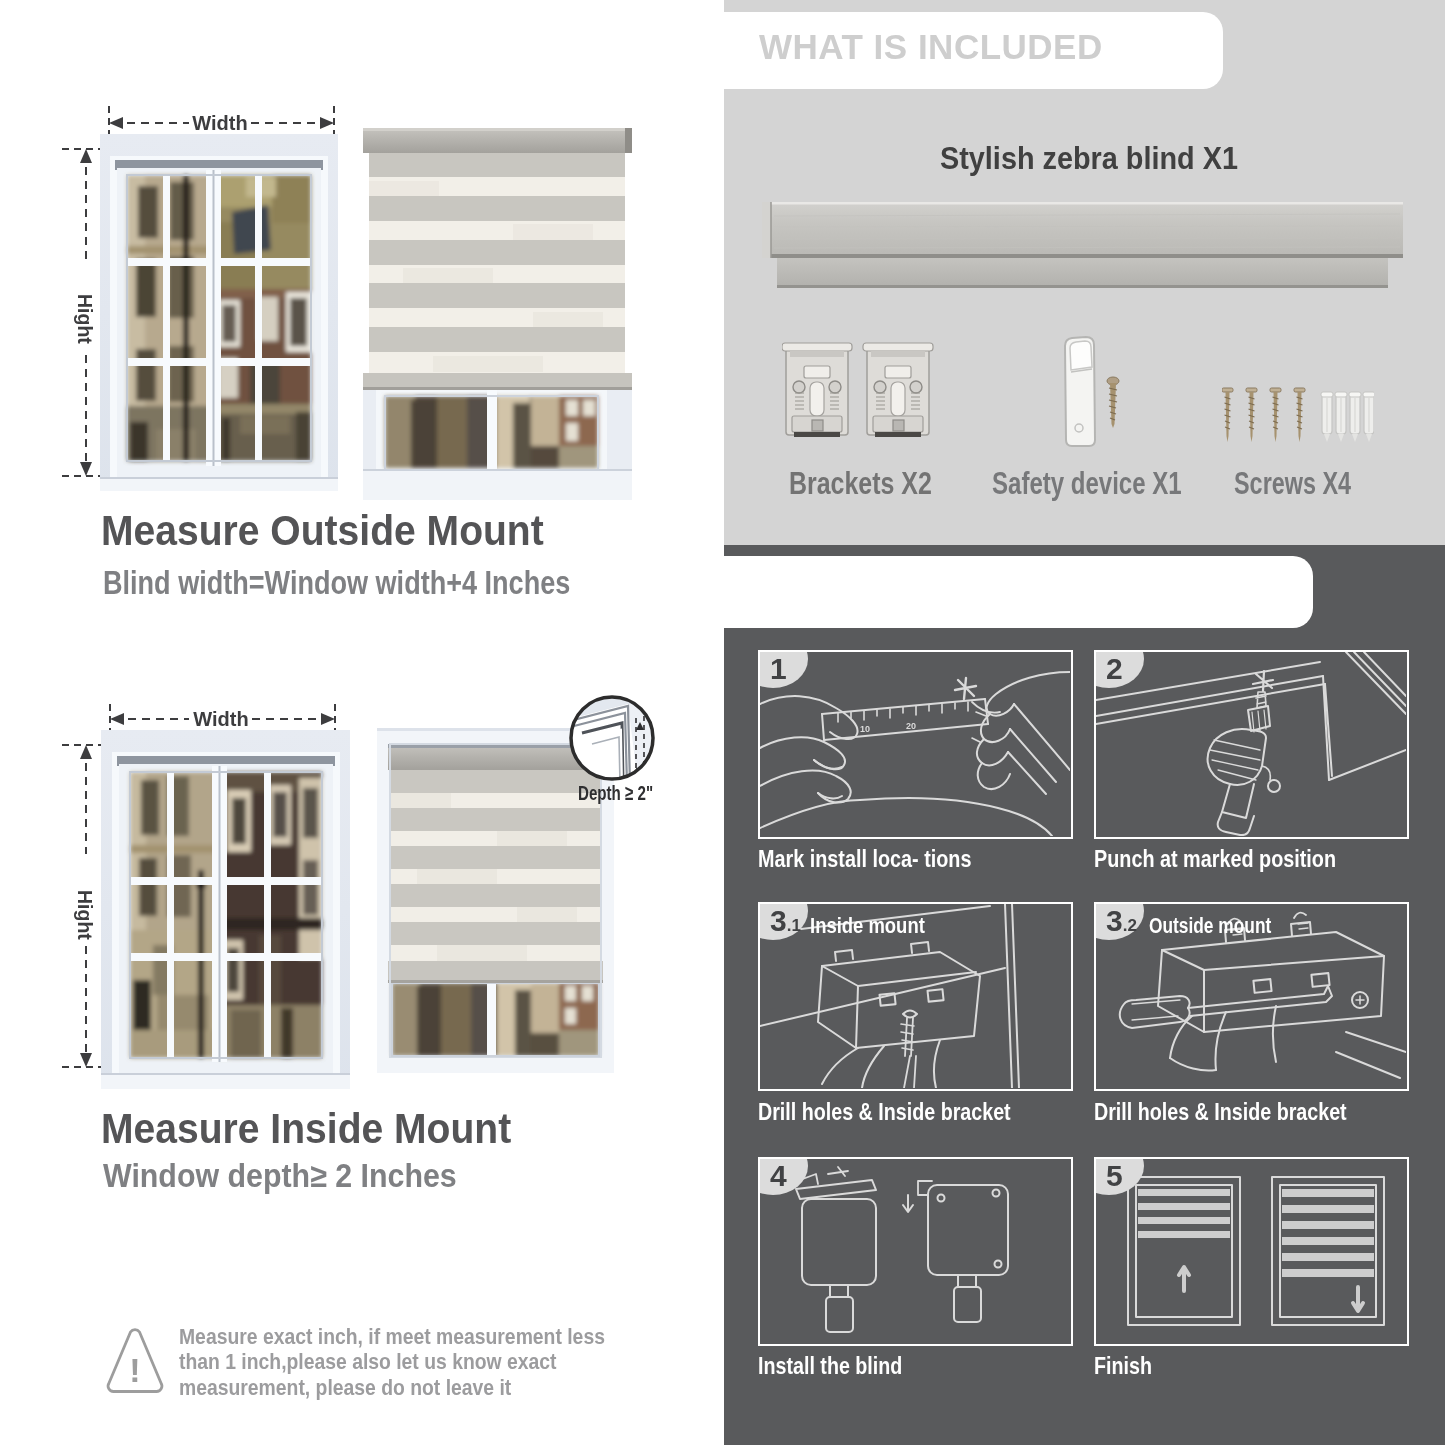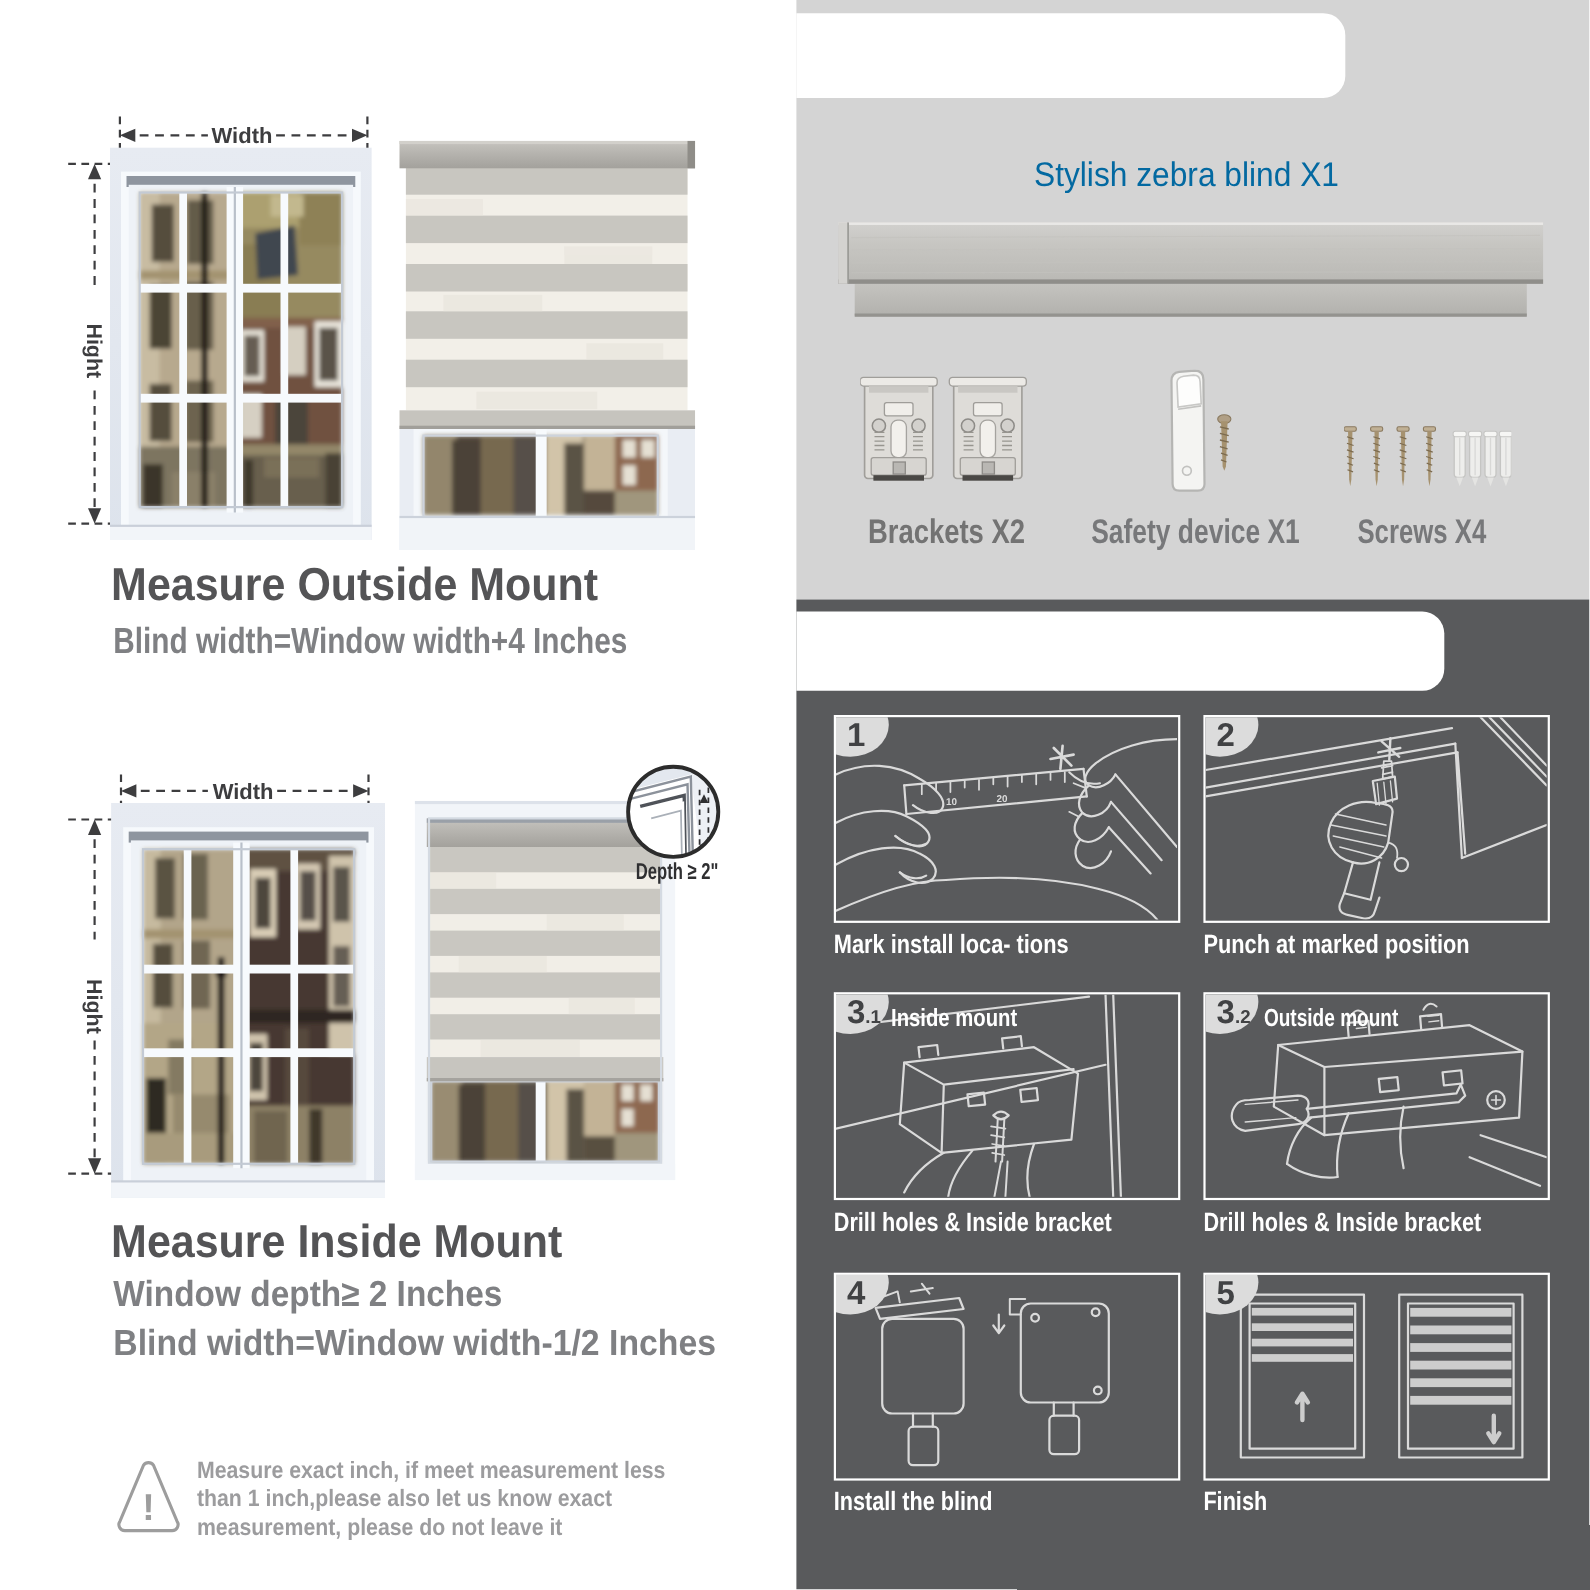--- a/index.html
+++ b/index.html
@@ -348,32 +348,32 @@
   </g>
   <path d="M74,30 l-4,8 h8 z" fill="#2e2e30"></path>
   <path d="M74,84 l-4,-8 h8 z" fill="#2e2e30"></path>
  </g>
  <circle cx="46" cy="46" r="41" fill="none" stroke="#2c2c2c" stroke-width="3.5"></circle>
 </svg>
 <div class="abs" style="left:578px;top:781px;font-size:21px;font-weight:bold;color:#2f2f31"><span class="cond" style="transform:scaleX(0.72)">Depth ≥ 2"</span></div>
 
 <div class="abs title" style="left:101px;top:1105px"><span class="cond" style="transform:scaleX(0.93)">Measure Inside Mount</span></div>
 <div class="abs bodyln" style="left:103px;top:1157px"><span class="cond" style="transform:scaleX(0.92)">Window depth≥ 2 Inches</span></div>
-<div class="abs bodyln" style="left:103px;top:1202px"><span class="cond" style="transform:scaleX(0.93)">Blind width=Window width-1/2 Inches</span></div>
 
 <svg class="abs" style="left:100px;top:1326px" width="70" height="70" viewBox="0 0 70 70">
  <path d="M30.5,6 a5.5,5.5 0 0 1 9,0 L61,57 a5.5,5.5 0 0 1 -4.5,8.5 L13.5,65.5 a5.5,5.5 0 0 1 -4.5,-8.5 Z" fill="none" stroke="#9d9d9d" stroke-width="2.8" stroke-linejoin="round"></path>
  <text x="35" y="56" text-anchor="middle" font-size="34" font-weight="bold" fill="#9d9d9d">!</text>
 </svg>
 <div class="abs warntx" style="left:179px;top:1325px"><span class="cond" style="transform:scaleX(0.90)">Measure exact inch, if meet measurement less<br>than 1 inch,please also let us know exact<br>measurement, please do not leave it</span></div>
 
 <div id="panelTR" class="abs"></div>
 <div class="abs" style="left:724px;top:12px;width:499px;height:77px;background:#fff;border-radius:0 20px 20px 0"></div>
-
-<div class="abs" style="left:940px;top:141px;font-size:31px;font-weight:normal;color:#0369a1"><span class="cond" style="transform:scaleX(0.93)">Stylish zebra blind X1</span></div>
+<div class="abs" style="left:759px;top:27px;font-size:35px;font-weight:bold;color:#cecece;letter-spacing:0.5px"><span class="cond" style="transform:scaleX(1.0)">WHAT IS INCLUDED</span></div>
+
+<div class="abs" style="left:940px;top:141px;font-size:31px;font-weight:bold;color:#404040"><span class="cond" style="transform:scaleX(0.93)">Stylish zebra blind X1</span></div>
 
 <svg class="abs" style="left:762px;top:202px" width="641" height="88" viewBox="0 0 641 88">
  <defs>
   <linearGradient id="bar1" x1="0" y1="0" x2="0" y2="1">
    <stop offset="0" stop-color="#d2d1ce"></stop>
           <stop offset="0.35" stop-color="#c7c6c2"></stop>
           <stop offset="1" stop-color="#b9b8b4"></stop>
   </linearGradient>
   <linearGradient id="bar2" x1="0" y1="0" x2="0" y2="1">
    <stop offset="0" stop-color="#c4c3bf"></stop>

